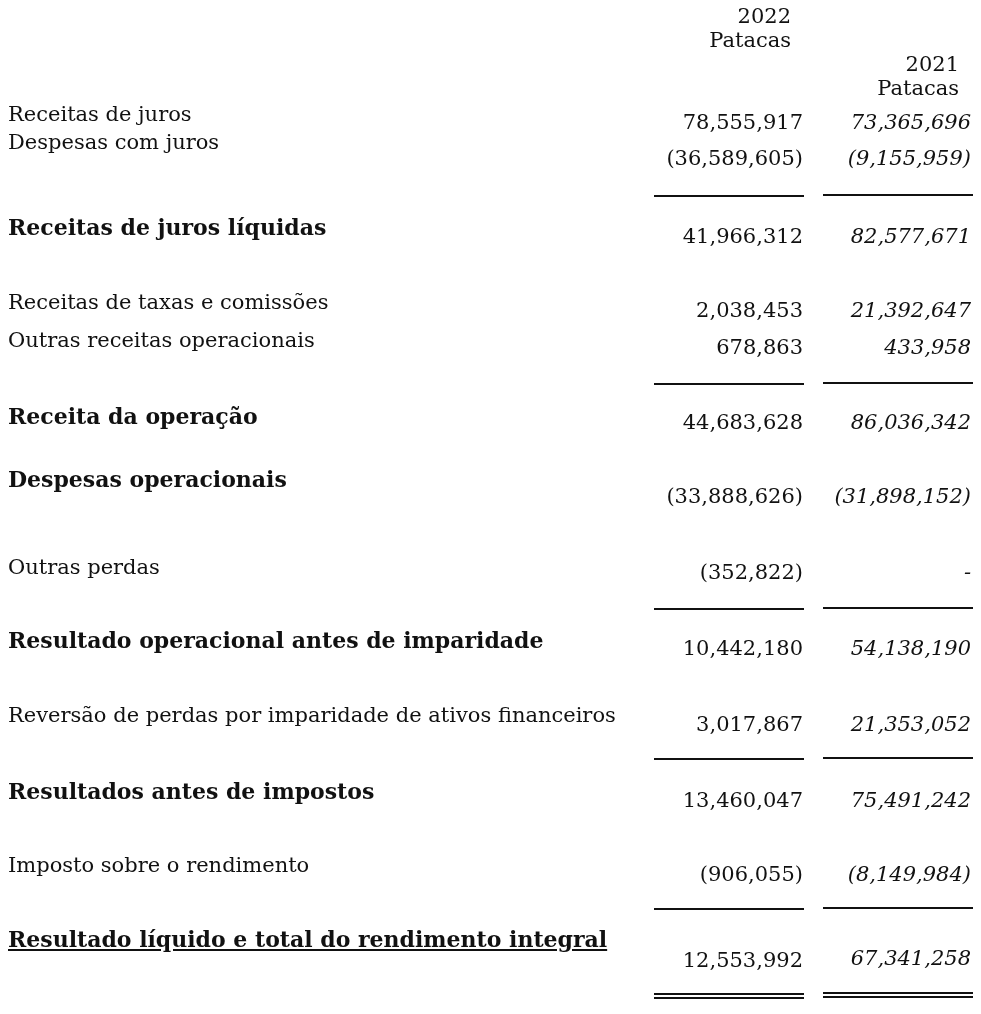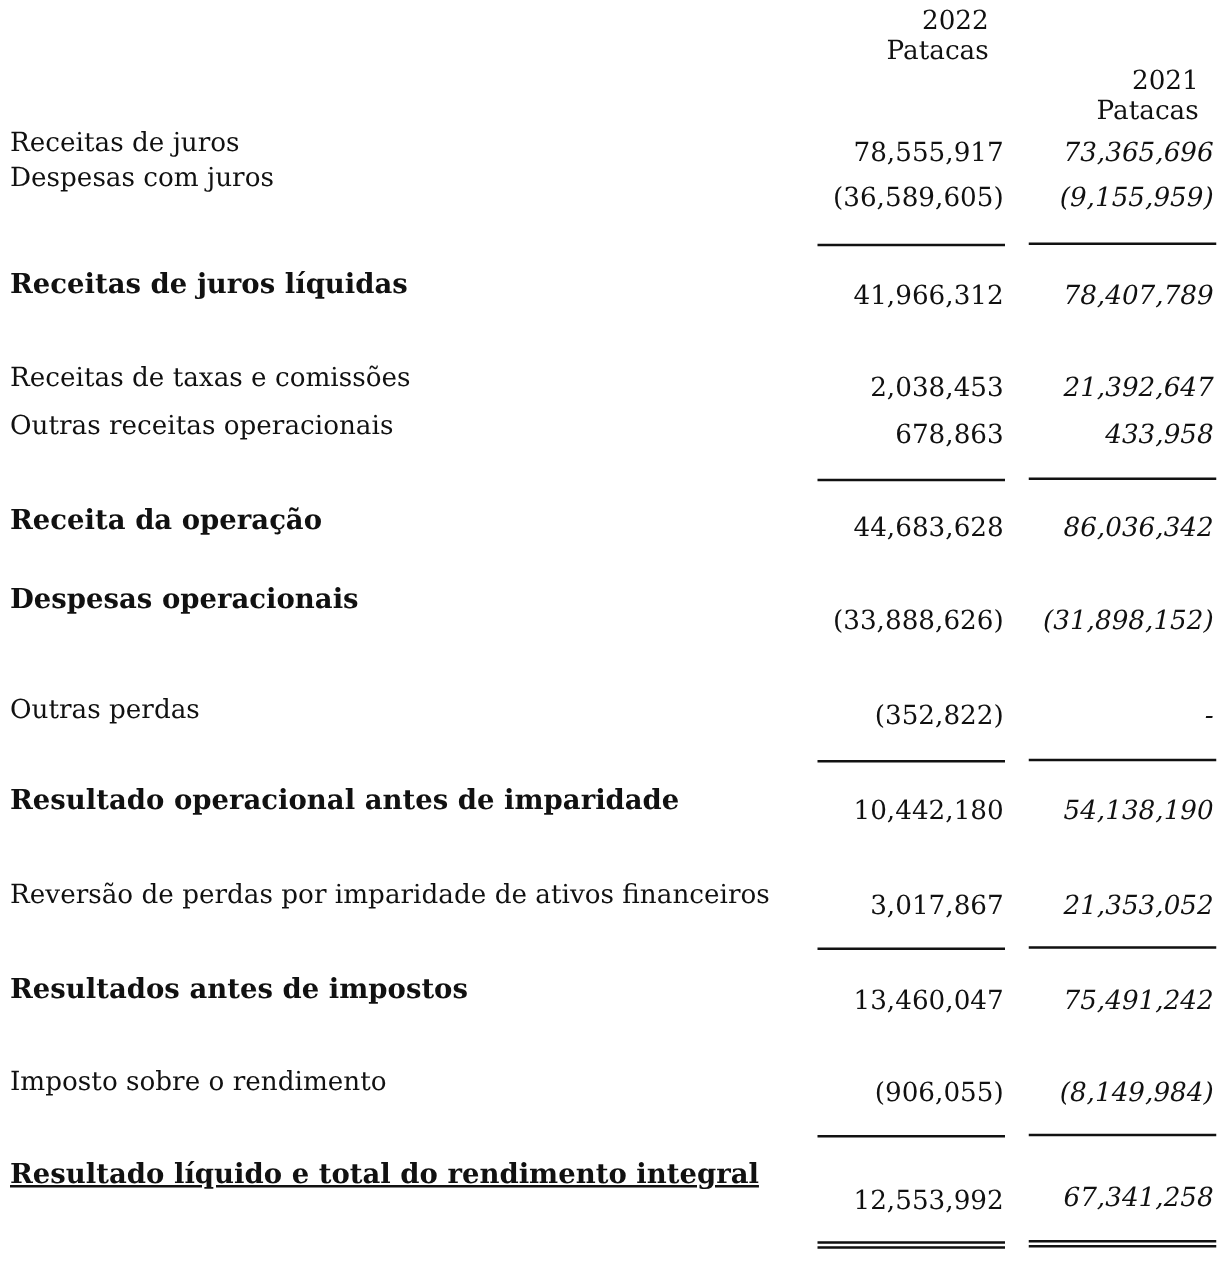--- a/index.html
+++ b/index.html
@@ -42,21 +42,21 @@
 
   <div class="label" style="top:130px">Despesas com juros</div>
   <div class="val c1" style="top:146px">(36,589,605)</div>
   <div class="val c2" style="top:146px">(9,155,959)</div>
 
   <div class="line c1" style="top:195px"></div>
   <div class="line c2" style="top:194px"></div>
 
   <div class="label bold" style="top:214px">Receitas de juros líquidas</div>
   <div class="val c1" style="top:224px">41,966,312</div>
-  <div class="val c2" style="top:224px">78,407,789</div>
+  <div class="val c2" style="top:224px">82,577,671</div>
 
   <div class="label" style="top:290px">Receitas de taxas e comissões</div>
   <div class="val c1" style="top:298px">2,038,453</div>
   <div class="val c2" style="top:298px">21,392,647</div>
 
   <div class="label" style="top:328px">Outras receitas operacionais</div>
   <div class="val c1" style="top:335px">678,863</div>
   <div class="val c2" style="top:335px">433,958</div>
 
   <div class="line c1" style="top:383px"></div>

